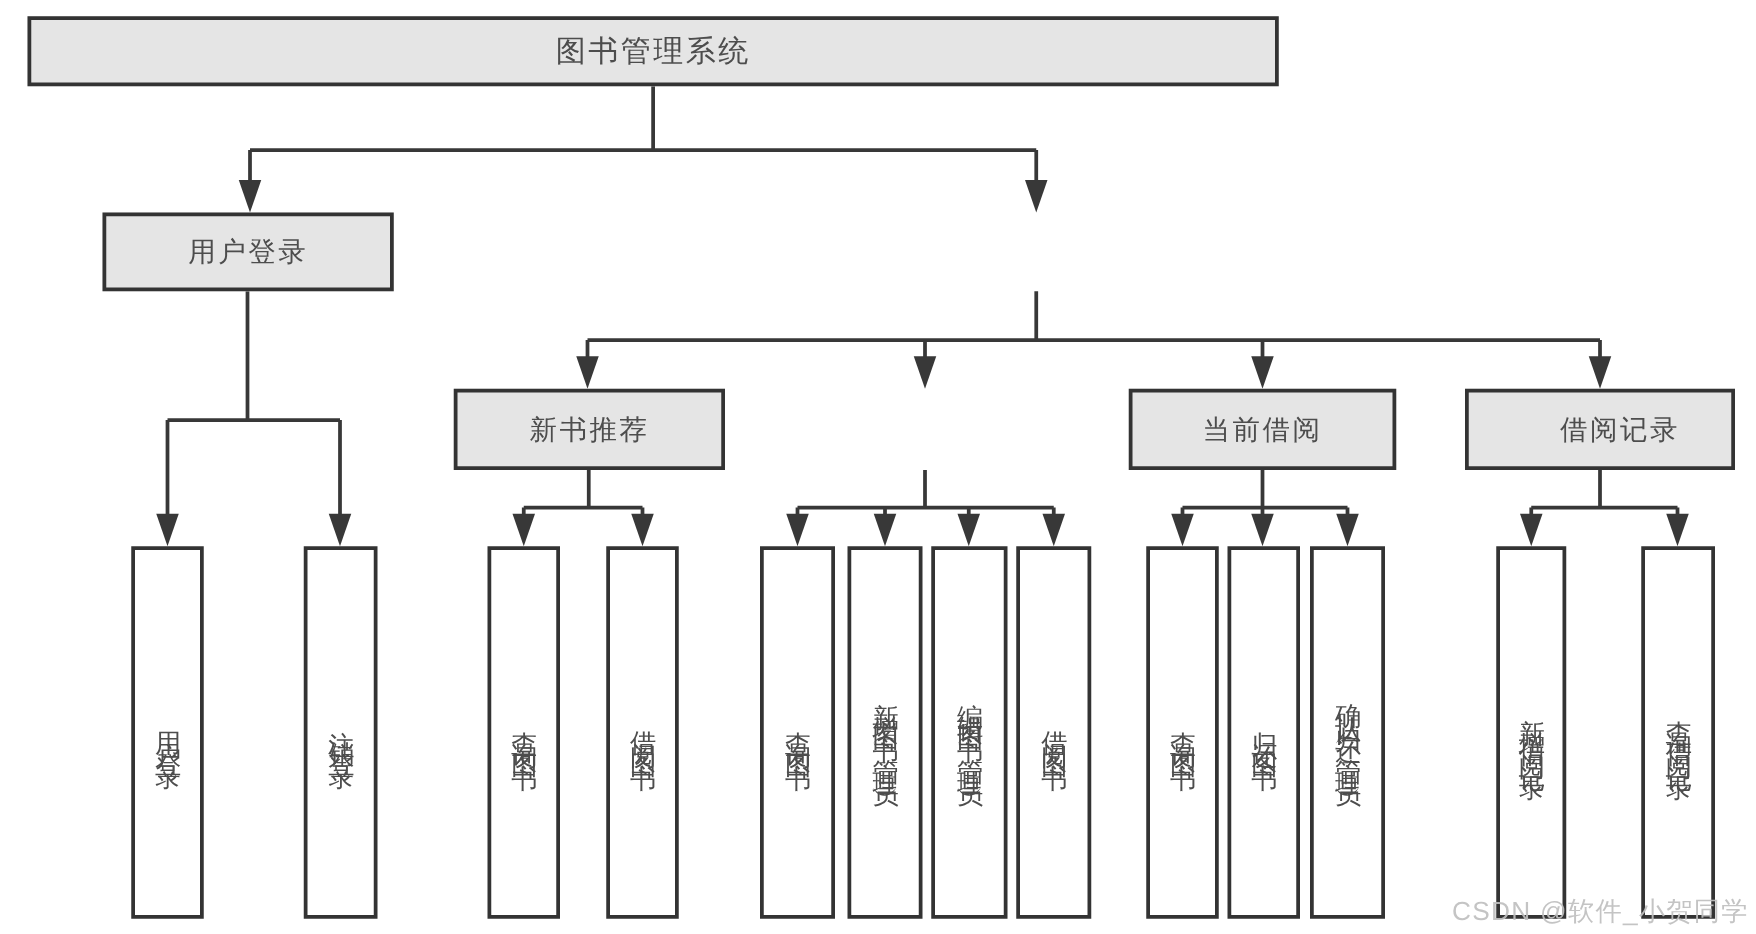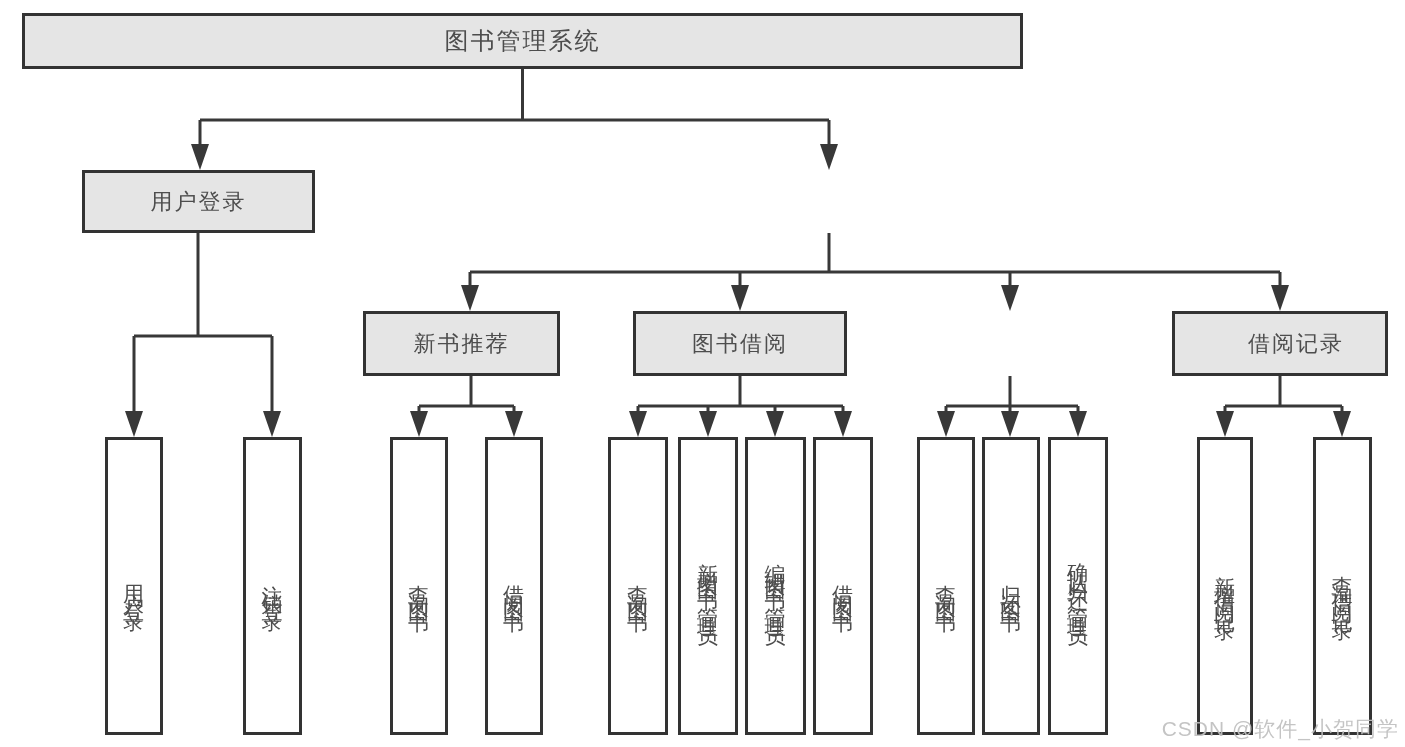--- a/index.html
+++ b/index.html
@@ -64,22 +64,22 @@
       <polygon points="1001,411 1019,411 1010,437" fill="#383838"></polygon>
       <polygon points="1069,411 1087,411 1078,437" fill="#383838"></polygon>
       <polygon points="1216,411 1234,411 1225,437" fill="#383838"></polygon>
       <polygon points="1333,411 1351,411 1342,437" fill="#383838"></polygon>
     </svg>
 
   <div class="hbox root" style="left:22px;top:13px;width:1001px;height:56px;">图书管理系统</div>
 
   <div class="hbox" style="left:82px;top:170px;width:233px;height:63px;">用户登录</div>
 
-  <div class="hbox" style="left:363px;top:311px;width:197px;height:65px;">新书推荐</div>
-  <div class="hbox" style="left:633px;top:311px;width:214px;height:65px;">图书借阅</div>
+  <div class="hbox" style="left:363px;top:311px;width:217px;height:65px;">新书推荐</div>
+  <div class="hbox" style="left:903px;top:311px;width:214px;height:65px;">当前借阅</div>
   <div class="hbox" style="left:1172px;top:311px;width:216px;height:65px;padding-left:32px;">借阅记录</div>
 
   <div class="vbox" style="left:105px;width:58px;">用户登录</div>
   <div class="vbox" style="left:243px;width:59px;">注销登录</div>
 
   <div class="vbox" style="left:390px;width:58px;">查询图书</div>
   <div class="vbox" style="left:485px;width:58px;">借阅图书</div>
 
   <div class="vbox" style="left:608px;width:60px;">查询图书</div>
   <div class="vbox" style="left:678px;width:60px;">新增图书（管理员）</div>

